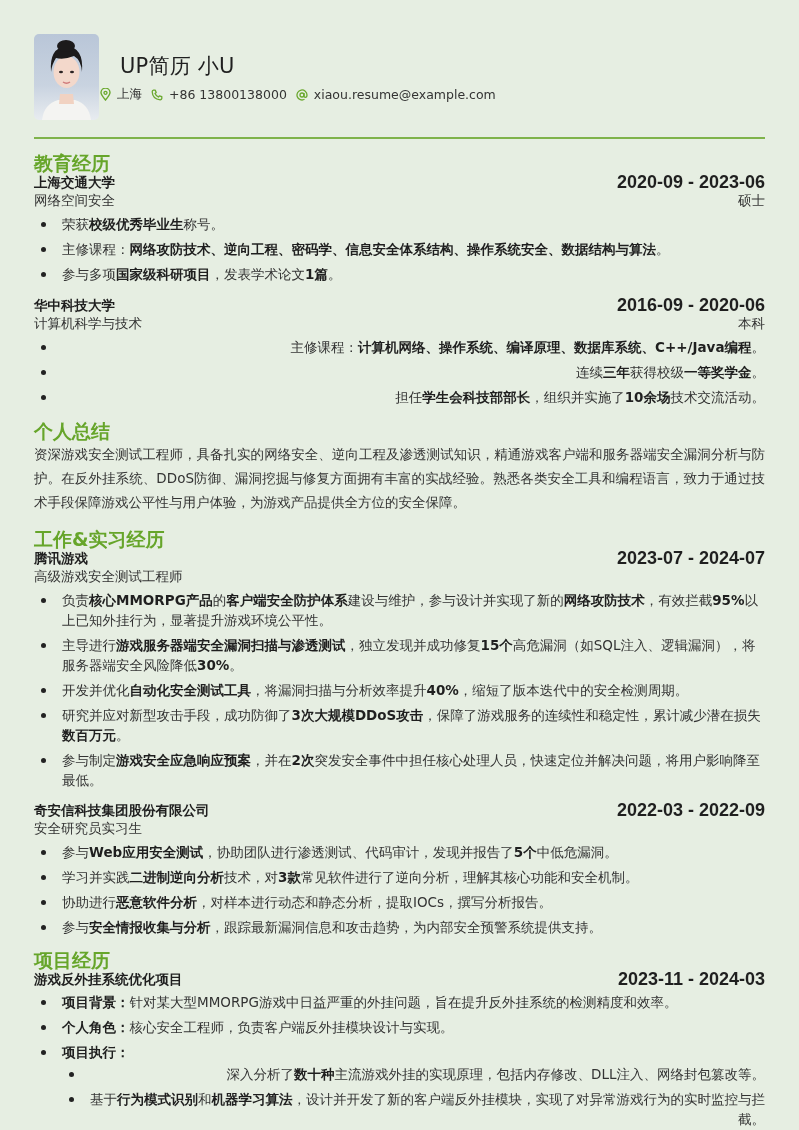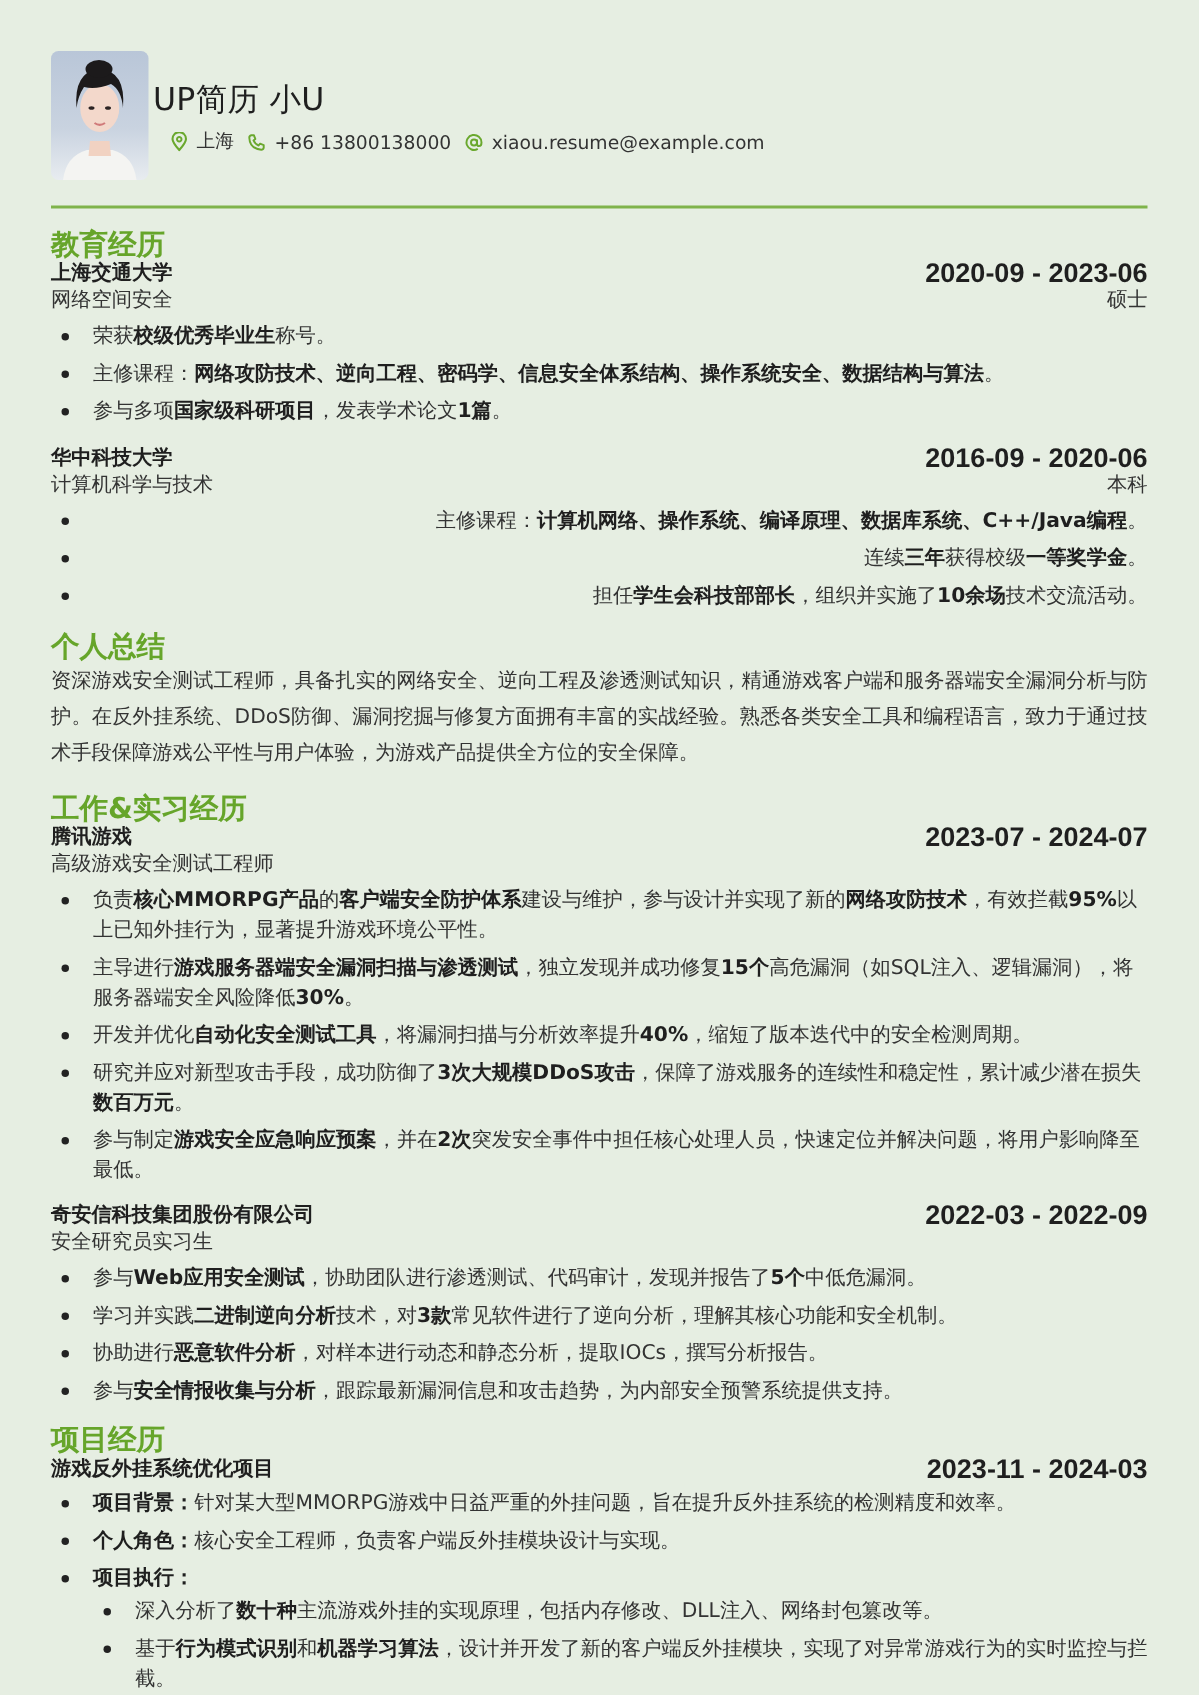--- a/index.html
+++ b/index.html
@@ -11,36 +11,36 @@
     font-size:13.5px;
   }
   .page { position:relative; padding:0 34px 0 34px; }
   .header { position:relative; height:138px; }
   .avatar {
     position:absolute; left:34px; top:34px; width:65px; height:86px;
     border-radius:5px; overflow:hidden;
     background:linear-gradient(180deg,#b9c6d8 0%,#c9d3e0 60%,#e8ecf0 100%);
   }
   .avatar svg { display:block; }
-  .name { position:absolute; left:102px; top:52px; font-size:21px; color:#1f1f1f; letter-spacing:0.2px; }
-  .contacts { position:absolute; left:114px; top:86px; font-size:12.5px; color:#333; display:flex; align-items:center; }
+  .name { position:absolute; left:120px; top:52px; font-size:21px; color:#1f1f1f; letter-spacing:0.2px; }
+  .contacts { position:absolute; left:100px; top:86px; font-size:12.5px; color:#333; display:flex; align-items:center; }
   .contact { display:flex; align-items:center; margin-right:9px; }
   .contact svg { margin-right:6px; }
   .rule { position:absolute; left:34px; right:34px; top:137px; height:1.5px; background:#7fb34b; }
 
   .section { margin-top:0; }
   .sec-title { color:#66a52a; font-weight:bold; font-size:19px; line-height:19px; }
   .entry-head { display:flex; justify-content:space-between; line-height:18px; }
   .entry-title { font-weight:bold; color:#1f1f1f; }
   .entry-date { font-weight:bold; color:#1f1f1f; font-family:"Liberation Sans",sans-serif; font-size:18px; }
   .entry-sub { display:flex; justify-content:space-between; line-height:19px; color:#333; }
   ul.bl { list-style:none; margin:4px 0 0 0; padding:0; }
   ul.bl > li { position:relative; padding-left:28px; line-height:20px; margin-bottom:5px; color:#333; }
   ul.bl > li::before { content:""; position:absolute; left:7px; top:8px; width:5px; height:5px; border-radius:50%; background:#222; }
-  ul.sub { list-style:none; margin:2px 0 0 0; padding:0; }
+  ul.sub { list-style:none; margin:2px 0 0 0; padding:0;text-align:right; }
   ul.sub > li { position:relative; padding-left:28px; line-height:20px; margin-bottom:5px; color:#333; }
   ul.sub > li::before { content:""; position:absolute; left:7px; top:8px; width:5px; height:5px; border-radius:50%; background:#222; }
   b { color:#1f1f1f; }
   .summary { line-height:24px; color:#333; text-align:justify; }
 </style>
 </head>
 <body>
 
 <div class="header">
   <div class="avatar">

